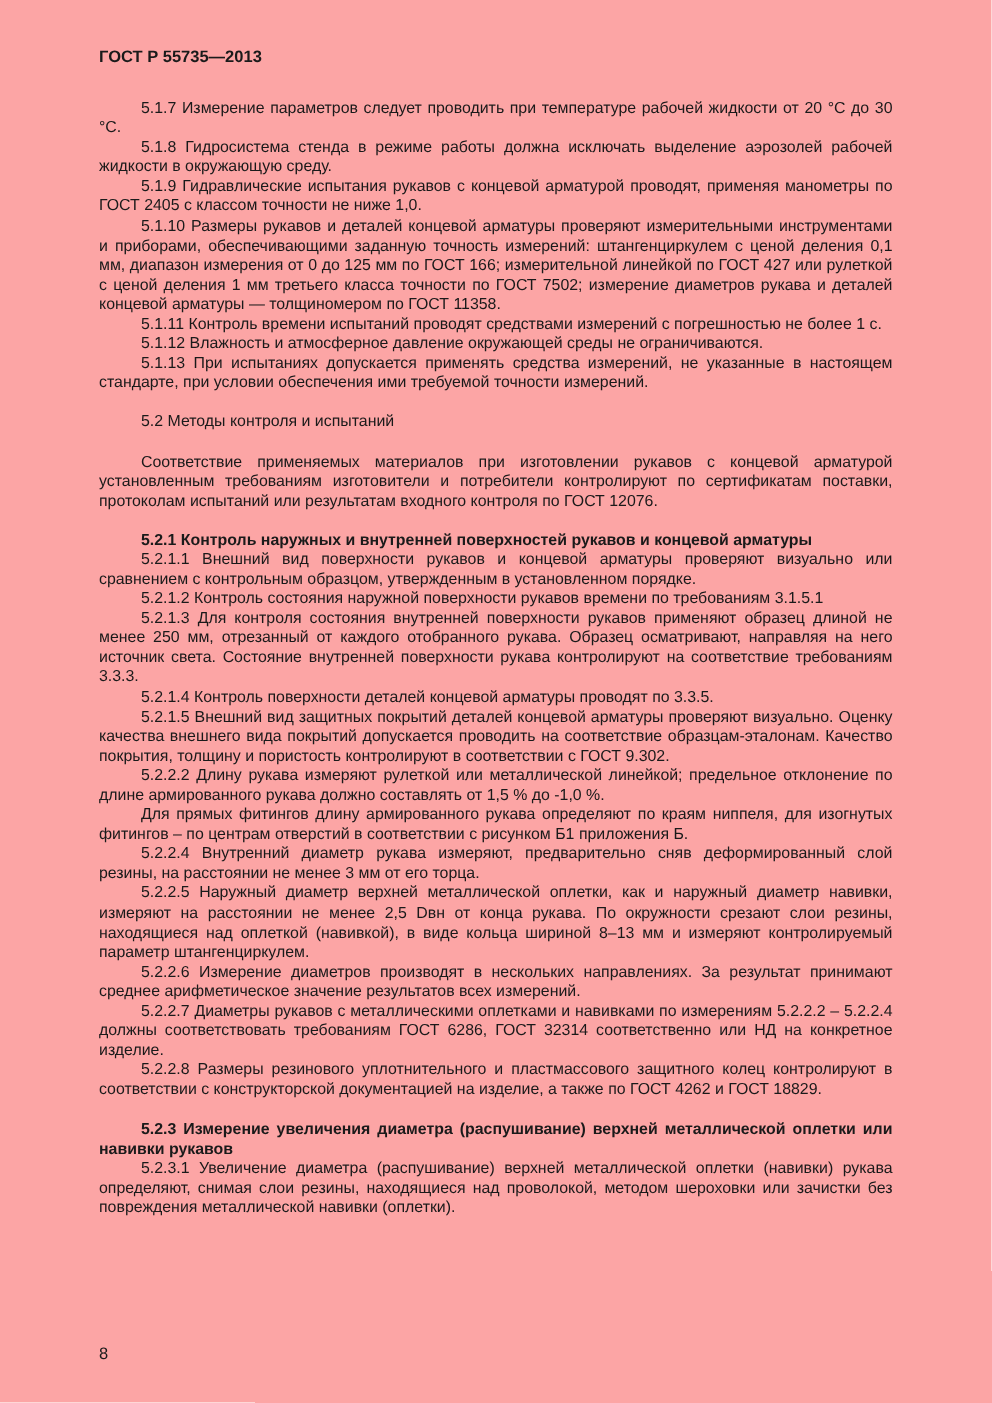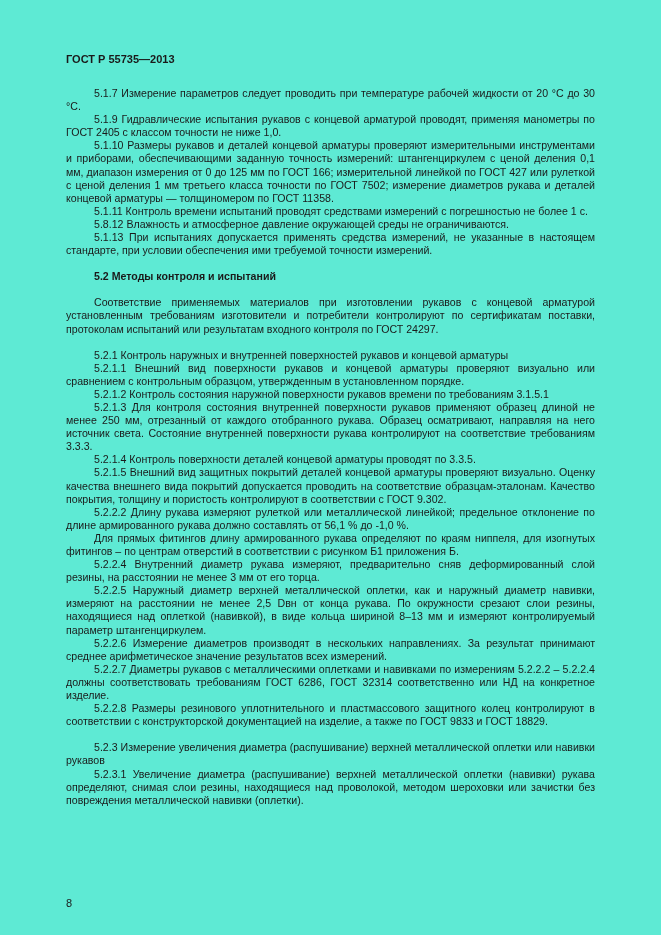--- a/index.html
+++ b/index.html
@@ -5,82 +5,83 @@
   * { margin: 0; padding: 0; box-sizing: border-box; }
   html, body {
     width: 661px;
     background: #ffffff;
     font-family: "Liberation Sans", "DejaVu Sans", sans-serif;
   }
   .page {
     position: relative;
     width: 661px;
     height: 935px;
-    background: #5eead4;
-    padding: 53px 66px 30px 66px;
+    background: #fca5a5;
+    padding: 32px 66px 30px 66px;
     color: #1a1a1a;
   }
   .doc-header {
     font-size: 11px;
     font-weight: bold;
     margin-bottom: 22px;
   }
   .doc-body {
     font-size: 10.6px;
     line-height: 13.1px;
     text-align: justify;
   }
   .doc-body p {
     text-indent: 28px;
     margin: 0;
   }
   .doc-body p.h2 {
-    font-weight: bold;
+    font-weight: normal;
     margin: 13px 0 13px 0;
     text-align: left;
   }
   .doc-body p.h3 {
-    font-weight: normal;
+    font-weight: bold;
   }
   .doc-body p.spaced {
     margin-top: 13px;
   }
   .page-number {
     position: absolute;
     left: 66px;
     bottom: 26px;
     font-size: 11px;
   }
 </style>
 </head>
 <body>
 
 <div class="page">
   <div class="doc-header">ГОСТ Р 55735—2013</div>
 
   <main class="doc-body">
       <p class="p">5.1.7 Измерение параметров следует проводить при температуре рабочей жидкости от 20 °С до 30 °С.</p>
+      <p class="p">5.1.8 Гидросистема стенда в режиме работы должна исключать выделение аэрозолей рабочей жидкости в окружающую среду.</p>
       <p class="p">5.1.9 Гидравлические испытания рукавов с концевой арматурой проводят, применяя манометры по ГОСТ 2405 с классом точности не ниже 1,0.</p>
       <p class="p">5.1.10 Размеры рукавов и деталей концевой арматуры проверяют измерительными инструментами и приборами, обеспечивающими заданную точность измерений: штангенциркулем с ценой деления 0,1 мм, диапазон измерения от 0 до 125 мм по ГОСТ 166; измерительной линейкой по ГОСТ 427 или рулеткой с ценой деления 1 мм третьего класса точности по ГОСТ 7502; измерение диаметров рукава и деталей концевой арматуры — толщиномером по  ГОСТ 11358.</p>
       <p class="p">5.1.11 Контроль времени испытаний проводят средствами измерений с погрешностью не более 1 с.</p>
-      <p class="p">5.8.12 Влажность и атмосферное давление окружающей среды не ограничиваются.</p>
+      <p class="p">5.1.12 Влажность и атмосферное давление окружающей среды не ограничиваются.</p>
       <p class="p">5.1.13 При испытаниях допускается применять средства измерений, не указанные в настоящем стандарте, при условии обеспечения ими требуемой точности измерений.</p>
       <p class="h2">5.2 Методы контроля и испытаний</p>
-      <p class="p">Соответствие применяемых материалов при изготовлении рукавов с концевой арматурой установленным требованиям изготовители и потребители контролируют по сертификатам поставки, протоколам испытаний или результатам входного контроля по ГОСТ 24297.</p>
+      <p class="p">Соответствие применяемых материалов при изготовлении рукавов с концевой арматурой установленным требованиям изготовители и потребители контролируют по сертификатам поставки, протоколам испытаний или результатам входного контроля по ГОСТ 12076.</p>
       <p class="h3 spaced">5.2.1 Контроль наружных и внутренней поверхностей рукавов и концевой арматуры</p>
       <p class="p">5.2.1.1 Внешний вид поверхности рукавов и  концевой арматуры проверяют визуально или сравнением с контрольным образцом, утвержденным в установленном порядке.</p>
       <p class="p">5.2.1.2 Контроль состояния наружной поверхности рукавов времени по требованиям 3.1.5.1</p>
       <p class="p">5.2.1.3 Для контроля состояния внутренней поверхности рукавов применяют образец длиной не менее 250 мм, отрезанный от каждого отобранного рукава. Образец осматривают, направляя на него источник света. Состояние внутренней поверхности рукава контролируют на соответствие  требованиям 3.3.3.</p>
       <p class="p">5.2.1.4 Контроль поверхности деталей концевой арматуры проводят по  3.3.5.</p>
       <p class="p">5.2.1.5 Внешний вид защитных покрытий деталей концевой арматуры проверяют визуально. Оценку качества внешнего вида покрытий допускается проводить на соответствие образцам-эталонам. Качество покрытия, толщину и пористость контролируют в соответствии с ГОСТ 9.302.</p>
-      <p class="p">5.2.2.2 Длину рукава измеряют рулеткой или металлической линейкой; предельное отклонение  по длине армированного рукава должно составлять от 56,1 % до -1,0 %.</p>
+      <p class="p">5.2.2.2 Длину рукава измеряют рулеткой или металлической линейкой; предельное отклонение  по длине армированного рукава должно составлять от 1,5 % до -1,0 %.</p>
       <p class="p">Для прямых фитингов длину армированного рукава определяют по краям ниппеля, для изогнутых фитингов – по центрам отверстий в соответствии с рисунком Б1 приложения Б.</p>
       <p class="p">5.2.2.4 Внутренний диаметр рукава измеряют, предварительно сняв деформированный слой резины, на расстоянии не менее 3 мм от его торца.</p>
       <p class="p">5.2.2.5 Наружный диаметр верхней металлической оплетки, как и наружный диаметр навивки, измеряют на расстоянии не менее 2,5 Dвн  от конца рукава. По окружности срезают слои резины, находящиеся над оплеткой (навивкой), в виде кольца шириной 8–13 мм и измеряют контролируемый параметр штангенциркулем.</p>
       <p class="p">5.2.2.6 Измерение диаметров производят в нескольких направлениях. За результат принимают среднее арифметическое значение результатов всех измерений.</p>
       <p class="p">5.2.2.7 Диаметры рукавов с металлическими оплетками и навивками по измерениям 5.2.2.2 – 5.2.2.4 должны соответствовать требованиям ГОСТ 6286, ГОСТ 32314  соответственно или НД на конкретное изделие.</p>
-      <p class="p">5.2.2.8 Размеры резинового уплотнительного и пластмассового защитного колец контролируют  в соответствии с конструкторской документацией на изделие, а также по ГОСТ 9833 и  ГОСТ 18829.</p>
+      <p class="p">5.2.2.8 Размеры резинового уплотнительного и пластмассового защитного колец контролируют  в соответствии с конструкторской документацией на изделие, а также по ГОСТ 4262 и  ГОСТ 18829.</p>
       <p class="h3 spaced">5.2.3 Измерение увеличения диаметра (распушивание) верхней металлической оплетки или навивки рукавов</p>
       <p class="p">5.2.3.1 Увеличение диаметра (распушивание) верхней металлической оплетки (навивки) рукава определяют, снимая слои резины, находящиеся над проволокой, методом шероховки или зачистки без повреждения металлической навивки (оплетки).</p>
     </main>
 
   <div class="page-number">8</div>
 </div>
 
 </body></html>

